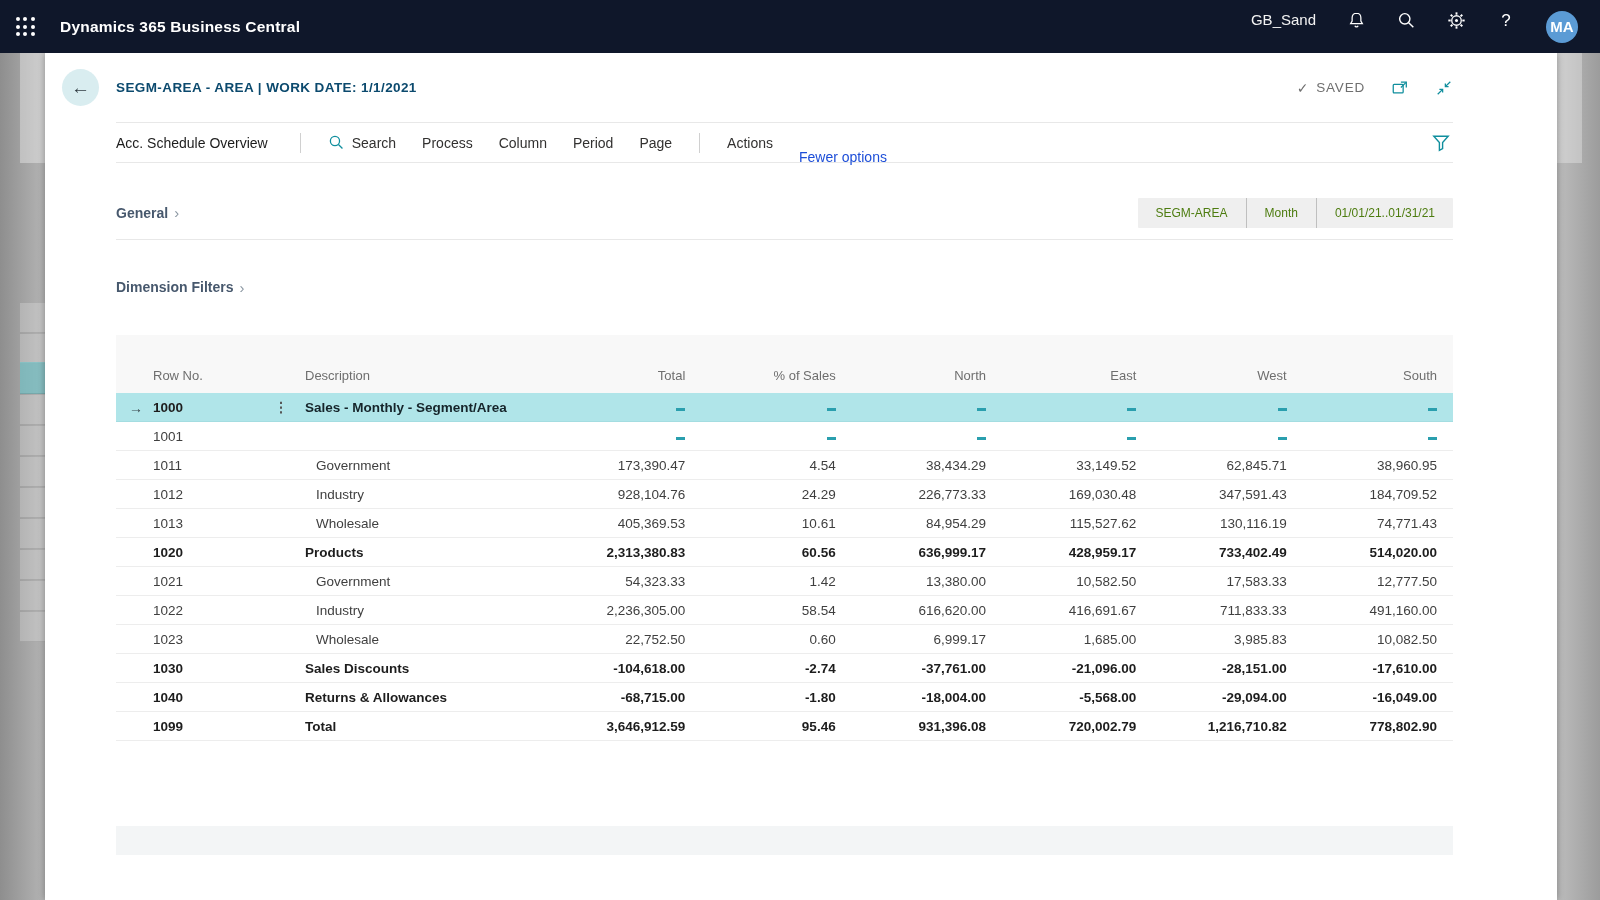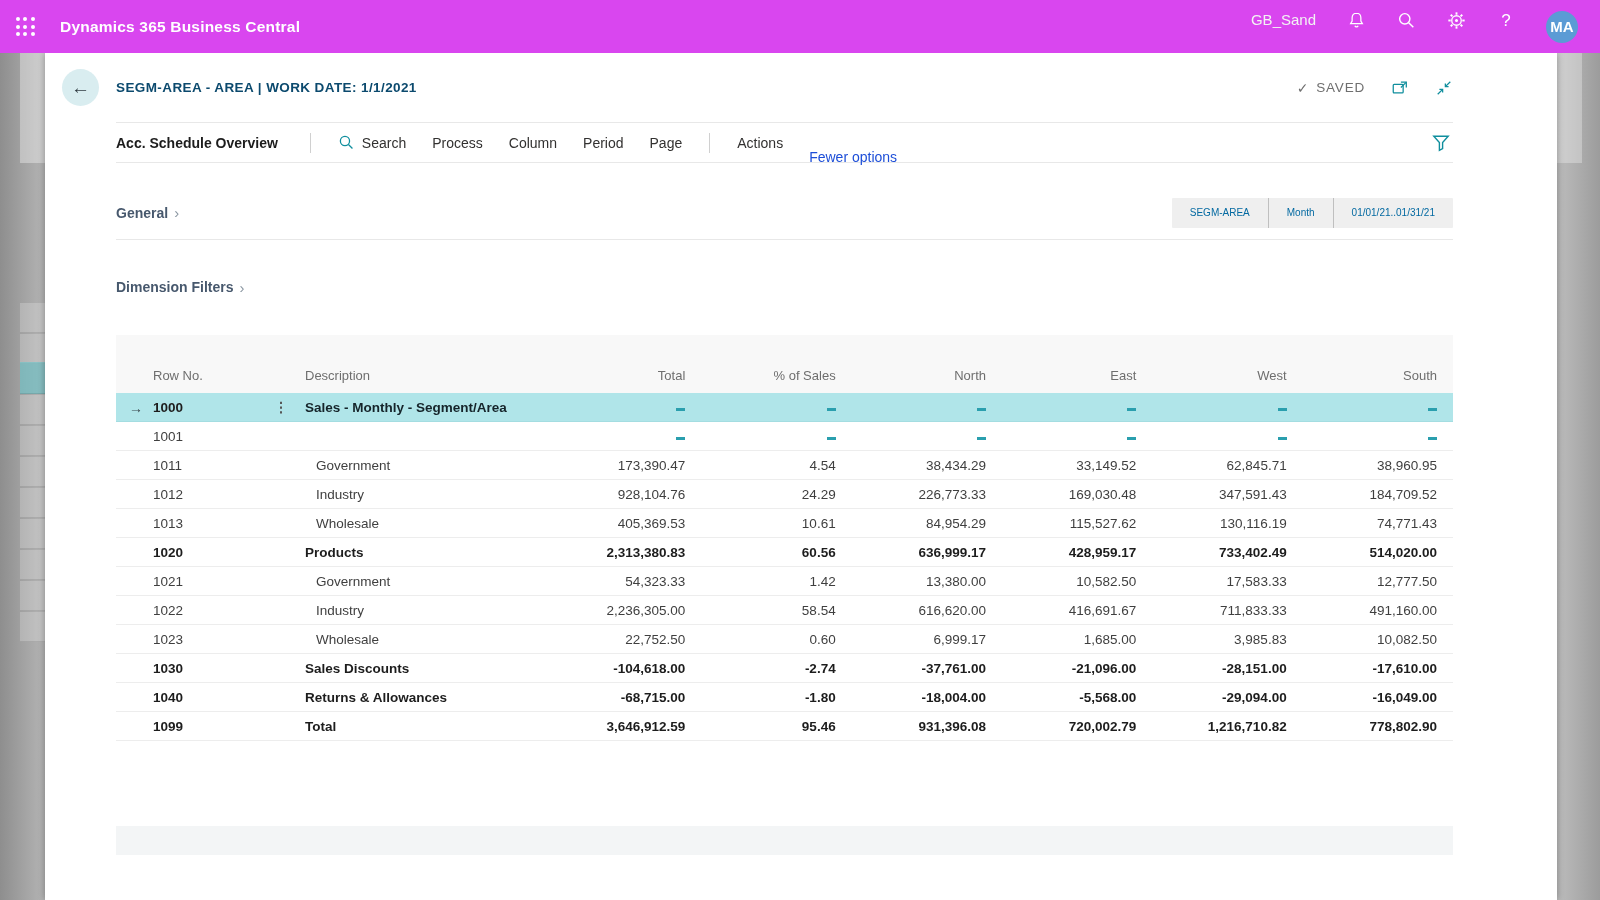--- a/index.html
+++ b/index.html
@@ -1,20 +1,20 @@
 <!DOCTYPE html>
 <html><head>
 <meta charset="utf-8">
 <style>
   * { box-sizing: border-box; margin: 0; padding: 0; }
   html,body { width:1600px; height:900px; overflow:hidden; }
   body { font-family:"Liberation Sans", sans-serif; background:#aeaeae; position:relative; }
 
   
-  .topbar { position:absolute; left:0; top:0; width:1600px; height:53px; background:#d946ef;
+  .topbar { position:absolute; left:0; top:0; width:1600px; height:53px; background:#0f172a;
             display:flex; align-items:center; z-index:10; }
   .waffle { width:50px; height:53px; display:flex; align-items:center; justify-content:center; cursor:pointer; }
   .waffle-grid { display:grid; grid-template-columns:repeat(3,4px); grid-template-rows:repeat(3,4px); gap:3.5px; }
   .waffle-grid span { width:4px; height:4px; background:#fff; border-radius:50%; }
   .app-title { color:#fff; font-size:15.5px; font-weight:700; margin-left:10px; letter-spacing:.2px; }
   .topbar-right { margin-left:auto; display:flex; align-items:flex-start; gap:30px; padding-right:22px; }
   .env-name { color:#f3f3f3; font-size:15px; }
   .tb-icon { width:20px; height:20px; display:flex; align-items:center; justify-content:center; cursor:pointer; }
   .help-icon { color:#fff; font-size:17px; font-family:"Liberation Sans",sans-serif; }
   .avatar { width:32px; height:32px; border-radius:50%; background:#5b9bd5; color:#fff; font-size:15px;
@@ -44,33 +44,33 @@
                 font-size:13.5px; font-weight:600; letter-spacing:.4px; color:#0c4a6e; }
   .header-right { position:absolute; right:104px; top:0; height:69px; display:flex; align-items:center; gap:26px; }
   .saved { display:flex; align-items:center; gap:7px; color:#6f6f6f; font-size:13.5px; letter-spacing:.8px; }
   .saved .check { font-size:14px; color:#6f6f6f; }
   .hdr-ico { width:18px; height:18px; cursor:pointer; }
 
   
   .toolbar { position:absolute; left:71px; right:104px; top:69px; height:41px;
              border-top:1px solid #e8e8e8; border-bottom:1px solid #e8e8e8;
              display:flex; align-items:center; font-size:14px; color:#323130; }
-  .tb-caption { font-weight:700; color:#1c1c1c; margin-right:18px; }
+  .tb-caption { font-weight:400; color:#1c1c1c; margin-right:18px; }
   .tb-sep { width:1px; height:20px; background:#d0d0d0; margin:0 14px; }
   .tb-item { margin:0 13px; cursor:pointer; white-space:nowrap; }
   .tb-search { display:flex; align-items:center; gap:7px; margin:0 13px; cursor:pointer; }
   .tb-more { color:#1d4ed8;margin-top:29px; }
   .funnel-btn { margin-left:auto; margin-right:2px; cursor:pointer; width:20px; height:20px; }
 
   
   .general-sec { position:absolute; left:71px; right:104px; top:133px; height:54px;
                  border-bottom:1px solid #e8e8e8; display:flex; align-items:center; justify-content:space-between; }
   .fasttab-label { font-size:14px; font-weight:700; color:#47586d; display:flex; align-items:center; gap:6px; cursor:pointer; }
   .fasttab-label .chev { font-size:15px; font-weight:400; color:#8b97a2; }
-  .seg-group { display:flex; height:30px; background:#efefef; font-size:10px; color:#0369a1; border-radius:1px; }
+  .seg-group { display:flex; height:30px; background:#efefef; font-size:12px; color:#4d7c0f; border-radius:1px; }
   .seg { display:flex; align-items:center; padding:0 18px; cursor:pointer; white-space:nowrap; }
   .seg + .seg { border-left:1px solid #bfbfbf; }
 
   .dim-sec { position:absolute; left:71px; right:116px; top:213px; height:42px; display:flex; align-items:center; }
 
   
   .table { position:absolute; left:71px; right:104px; top:282px; }
   .t-head { display:grid; grid-template-columns:145px 40px 250px repeat(6,1fr);
             height:58px; align-items:end; padding-bottom:10px; background:#f8f8f8;
             font-size:13px; color:#6e6e6e; }

